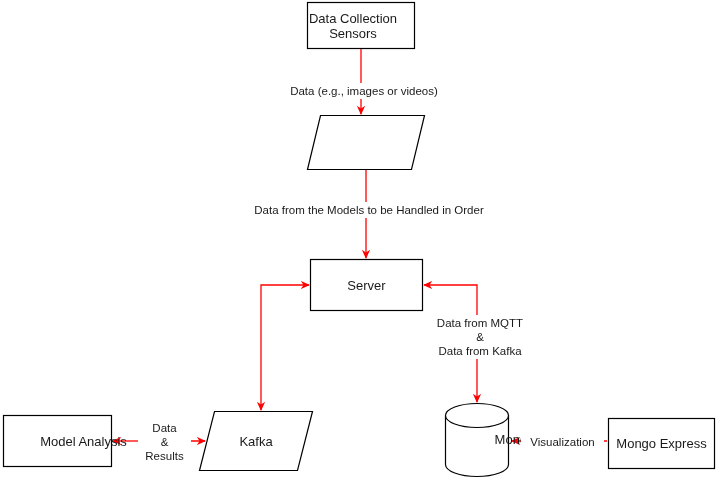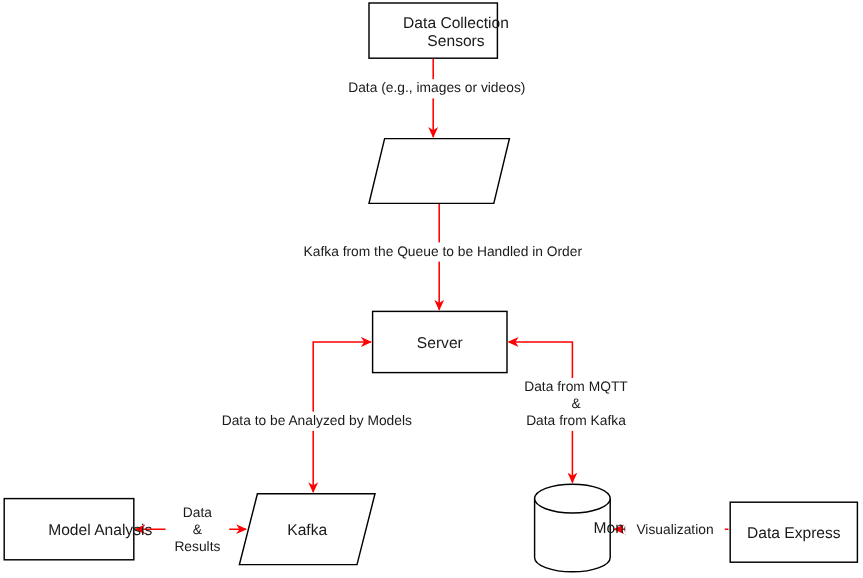--- a/index.html
+++ b/index.html
@@ -116,39 +116,38 @@
 
     <g>
       <line x1="165" y1="441" x2="205" y2="441" stroke="#ff0000" stroke-width="1.3" marker-end="url(#arrowRed)"></line>
     </g>
 
     <g>
       <line x1="607" y1="441" x2="512" y2="441" stroke="#ff0000" stroke-width="1.3" marker-end="url(#arrowRed)"></line>
     </g>
   </svg>
 
-  <div class="node-label" style="left:307px; top:2px; width:92px; height:47px;margin-left:27px;">Data Collection
+  <div class="node-label" style="left:307px; top:2px; width:92px; height:47px;">Data Collection
 Sensors</div>
 
 
   <div class="node-label" style="left:310px; top:259px; width:113px; height:52px;">Server</div>
 
   <div class="node-label" style="left:200px; top:411px; width:112px; height:60px;text-align:right;">Kafka</div>
 
   <div class="node-label" style="left:445px; top:419px; width:63px; height:40px;padding-left:47px;">MongoDB</div>
 
   <div class="node-label" style="left:3px; top:415px; width:109px; height:52px;padding-left:26px;">Model Analysis</div>
 
-  <div class="node-label" style="left:608px; top:418px; width:107px; height:51px;">Data Express</div>
+  <div class="node-label" style="left:608px; top:418px; width:107px; height:51px;">Mongo Express</div>
 
-  <div class="edge-label" style="left:261px; top:66px; width:200px; padding:1px 3px;">Data (e.g., images or videos)</div>
+  <div class="edge-label" style="left:261px; top:83px; width:200px; padding:1px 3px;">Data (e.g., images or videos)</div>
 
-  <div class="edge-label" style="left:236px; top:202px; width:260px; padding:1px 3px;">Kafka from the Queue to be Handled in Order</div>
+  <div class="edge-label" style="left:236px; top:202px; width:260px; padding:1px 3px;">Data from the Models to be Handled in Order</div>
 
-  <div class="edge-label" style="left:171px; top:343px; width:180px; padding:1px 3px;">Data to be Analyzed by Models</div>
 
   <div class="edge-label" style="left:412px; top:315px; width:130px; padding:1px 3px;">Data from MQTT
 &amp;
 Data from Kafka</div>
 
   <div class="edge-label" style="left:138px; top:420px; width:49px; padding:1px 2px;">Data
 &amp;
 Results</div>
 
   <div class="edge-label" style="left:521px; top:434px; width:79px; padding:1px 2px;text-align:center;">Visualization</div>

